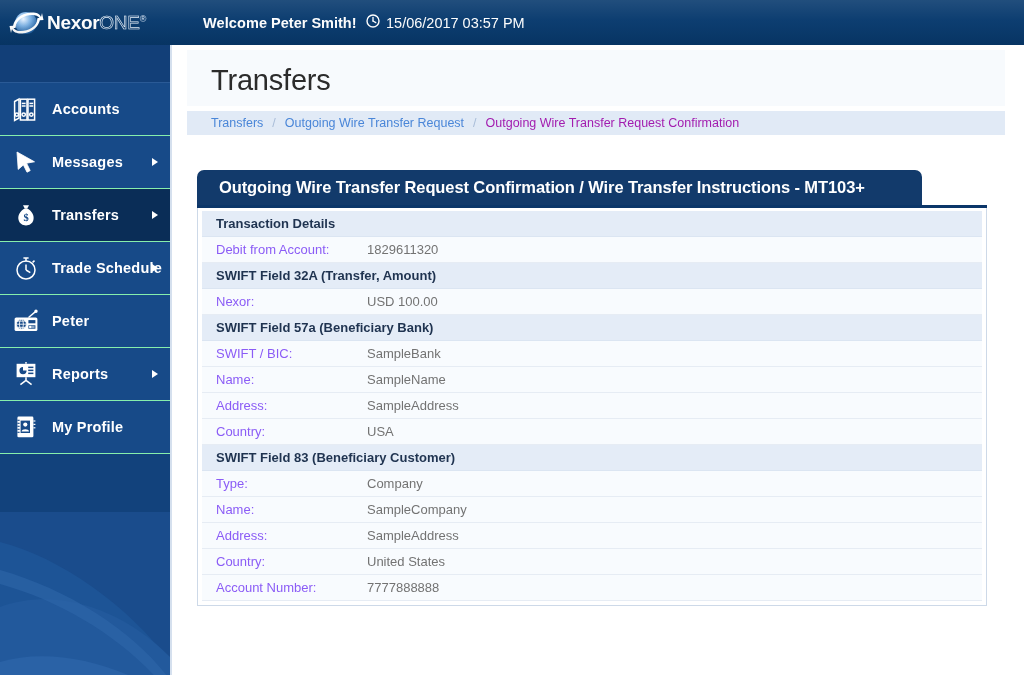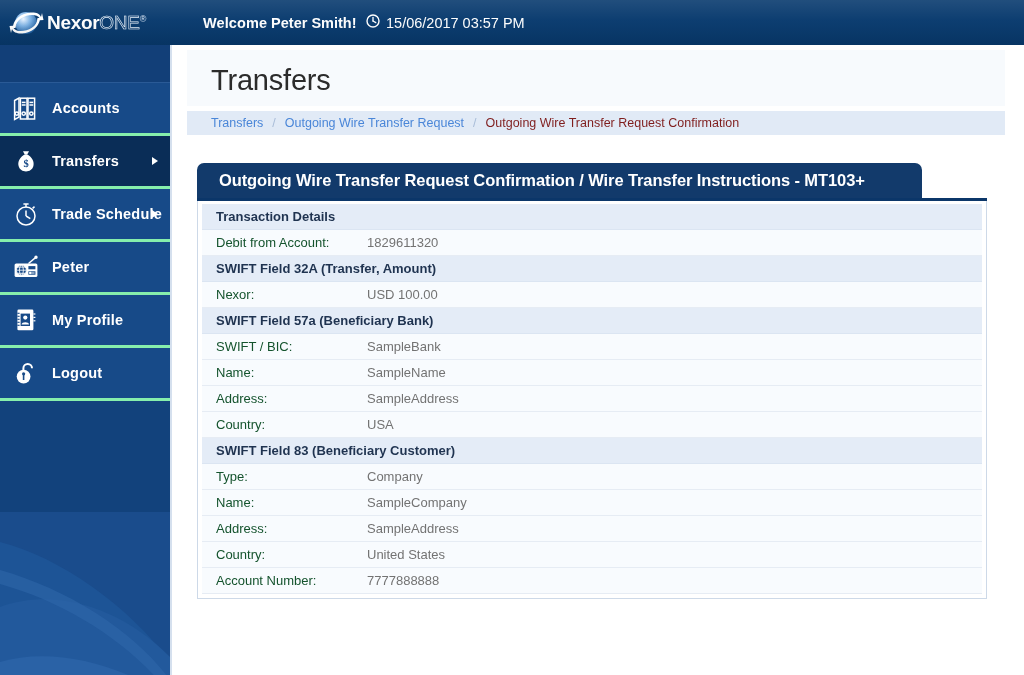--- a/index.html
+++ b/index.html
@@ -104,21 +104,21 @@
   .sidebar-top-pad {
     height: 37px;
     background: #123f78;
     border-bottom: 1px solid #2a5a96;
   }
   .nav-item {
     position: relative;
     height: 53px;
     display: flex;
     align-items: center;
-    border-bottom: 3px solid #86efac;
+    border-bottom: 1px solid #86efac;
     background: #174a88;
     color: #ffffff;
     cursor: pointer;
     box-sizing: border-box;
   }
   .nav-item.active {
     background: #0a2d57;
   }
   .nav-ic {
     width: 52px;
@@ -179,26 +179,26 @@
     left: 15px; top: 66px;
     width: 818px; height: 24px;
     background: #e1eaf6;
     display: flex;
     align-items: center;
     padding-left: 24px;
     box-sizing: border-box;
     font-size: 12.5px;
   }
   .bc-link { color: #4a86d8; cursor: pointer; }
-  .bc-cur  { color: #7f1d1d; }
+  .bc-cur  { color: #a21caf; }
   .bc-sep  { color: #a9bdd8; margin: 0 9px; }
 
   .panel {
     position: absolute;
-    left: 25px; top: 118px;
+    left: 25px; top: 125px;
     width: 790px;
   }
   .panel-tab {
     width: 725px;
     height: 35px;
     background: #123a6b;
     border-radius: 7px 7px 0 0;
     display: flex;
     align-items: center;
     padding-left: 22px;
@@ -238,21 +238,21 @@
     vertical-align: middle;
     height: 15px;
   }
   tr.section td {
     background: #e4ecf7;
     font-weight: bold;
     color: #1f3350;
     border-bottom: 1px solid #dbe5f2;
   }
   tr.datarow { background: #f8fbfe; }
-  tr.datarow td.lbl { width: 165px; color: #14532d; }
+  tr.datarow td.lbl { width: 165px; color: #8b5cf6; }
   tr.datarow td.val { color: #737373; padding-left: 0; }
 </style>
 </head>
 <body>
 
 <div id="app">
 
   <div class="topbar">
 
     <div class="logo-wrap">
@@ -309,20 +309,29 @@
            <circle cx="19.3" cy="18.6" r="1.7"></circle>
            <line x1="9.8" y1="7.4" x2="13.6" y2="7.4"></line>
            <line x1="9.8" y1="10" x2="13.6" y2="10"></line>
            <line x1="17.4" y1="7.4" x2="21.2" y2="7.4"></line>
            <line x1="17.4" y1="10" x2="21.2" y2="10"></line>
          </g>
        </svg>
           </span>
           <span class="nav-label">Accounts</span>
         </div>
+        <div class="nav-item">
+          <span class="nav-ic">
+            <svg width="28" height="26" viewBox="0 0 28 26">
+         <path d="M5 3 L22.5 12.8 L14.6 14.2 L18.2 21.6 L15 23.2 L11.4 15.9 L6.2 20.4 Z" fill="#ffffff" stroke="#ffffff" stroke-width="0.8" stroke-linejoin="round"></path>
+       </svg>
+          </span>
+          <span class="nav-label">Messages</span>
+          <span class="nav-arrow"></span>
+        </div>
         <div class="nav-item active">
           <span class="nav-ic">
             <svg width="28" height="26" viewBox="0 0 28 26">
          <path d="M11 3.2 h6 l-1.6 3.1 h-2.8 z" fill="#ffffff"></path>
          <path d="M13.2 6.3 C8 9 5.4 13.6 6.6 18 C7.6 21.7 10.6 23.4 14 23.4
                   C17.4 23.4 20.4 21.7 21.4 18 C22.6 13.6 20 9 14.8 6.3 Z" fill="#ffffff"></path>
          <text x="14" y="19.2" font-size="10.5" font-family="Liberation Serif, serif" font-weight="bold" text-anchor="middle" fill="#174a88">$</text>
        </svg>
           </span>
           <span class="nav-label">Transfers</span>
@@ -364,20 +373,41 @@
          <rect x="16.4" y="17.3" width="7" height="3.4" fill="#174a88"></rect>
          <line x1="17.2" y1="19" x2="22.6" y2="19" stroke="#ffffff" stroke-width="1"></line>
          <circle cx="18.2" cy="19" r="1.15" fill="#ffffff"></circle>
        </svg>
           </span>
           <span class="nav-label">Peter</span>
         </div>
         <div class="nav-item">
           <span class="nav-ic">
             <svg width="28" height="26" viewBox="0 0 28 26">
+         <rect x="4.6" y="2.8" width="18.8" height="13.4" fill="#ffffff"></rect>
+         <g fill="#174a88">
+           <path d="M11 6 a3.6 3.6 0 1 0 3.6 3.6 h-3.6 z"></path>
+           <rect x="16.2" y="5.6" width="5.2" height="1.5"></rect>
+           <rect x="16.2" y="8.6" width="5.2" height="1.5"></rect>
+           <rect x="16.2" y="11.6" width="5.2" height="1.5"></rect>
+         </g>
+         <g stroke="#ffffff" stroke-width="1.5" fill="none">
+           <line x1="14" y1="16.2" x2="14" y2="19.4"></line>
+           <line x1="14" y1="19.4" x2="8.4" y2="23.6"></line>
+           <line x1="14" y1="19.4" x2="19.6" y2="23.6"></line>
+           <line x1="14" y1="1" x2="14" y2="2.8"></line>
+         </g>
+       </svg>
+          </span>
+          <span class="nav-label">Reports</span>
+          <span class="nav-arrow"></span>
+        </div>
+        <div class="nav-item">
+          <span class="nav-ic">
+            <svg width="28" height="26" viewBox="0 0 28 26">
          <rect x="5.4" y="2.6" width="16" height="20.6" rx="1.3" fill="#ffffff"></rect>
          <rect x="8.6" y="6.6" width="9.4" height="12.4" fill="#174a88"></rect>
          <g fill="#ffffff">
            <circle cx="13.3" cy="10.6" r="2.1"></circle>
            <path d="M9.6 17.4 C9.6 14.4 17 14.4 17 17.4 z"></path>
          </g>
          <g stroke="#174a88" stroke-width="1.1">
            <line x1="5.4" y1="6.3" x2="7.6" y2="6.3"></line>
            <line x1="5.4" y1="9.3" x2="7.6" y2="9.3"></line>
            <line x1="5.4" y1="12.3" x2="7.6" y2="12.3"></line>
@@ -385,31 +415,20 @@
            <line x1="5.4" y1="18.3" x2="7.6" y2="18.3"></line>
          </g>
          <g stroke="#ffffff" stroke-width="1.2">
            <line x1="21.4" y1="7" x2="23.4" y2="7"></line>
            <line x1="21.4" y1="10.4" x2="23.4" y2="10.4"></line>
            <line x1="21.4" y1="13.8" x2="23.4" y2="13.8"></line>
          </g>
        </svg>
           </span>
           <span class="nav-label">My Profile</span>
-        </div>
-        <div class="nav-item">
-          <span class="nav-ic">
-            <svg width="28" height="26" viewBox="0 0 28 26">
-         <path d="M11.4 12.6 V8.2 a4.3 4.3 0 0 1 8.6 0" fill="none" stroke="#ffffff" stroke-width="2"></path>
-         <circle cx="11.6" cy="16.6" r="6.9" fill="#ffffff"></circle>
-         <circle cx="11.6" cy="13.8" r="1.6" fill="#174a88"></circle>
-         <rect x="10.8" y="14.8" width="1.6" height="5.2" fill="#174a88"></rect>
-       </svg>
-          </span>
-          <span class="nav-label">Logout</span>
         </div>
       </div>
 
     <div class="sidebar-deco">
       <svg width="170" height="208" viewBox="0 0 170 208" preserveAspectRatio="none">
         <rect x="0" y="0" width="170" height="208" fill="#1d5496"></rect>
         <path d="M0 30 C60 45 130 95 170 150 L170 0 L0 0 Z" fill="#1a4c8c"></path>
         <path d="M0 95 C55 75 120 95 170 145 L170 208 L0 208 Z" fill="#22599c"></path>
         <path d="M0 150 C50 135 115 150 170 185 L170 208 L0 208 Z" fill="#2a62a6"></path>
         <path d="M0 58 C70 78 135 120 170 168 L170 182 C130 130 65 90 0 72 Z" fill="#2f68ab" opacity="0.55"></path>

